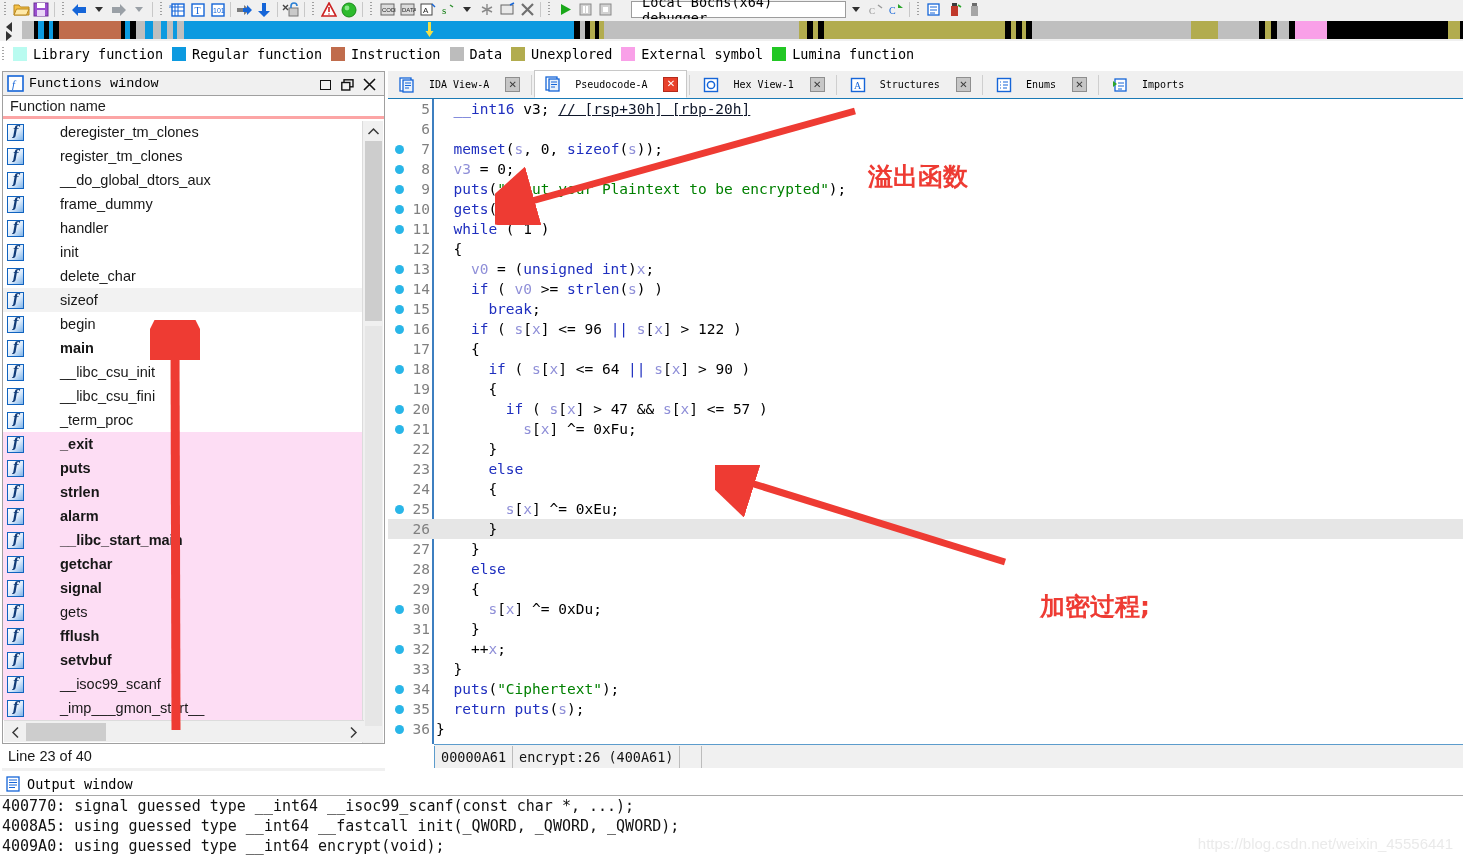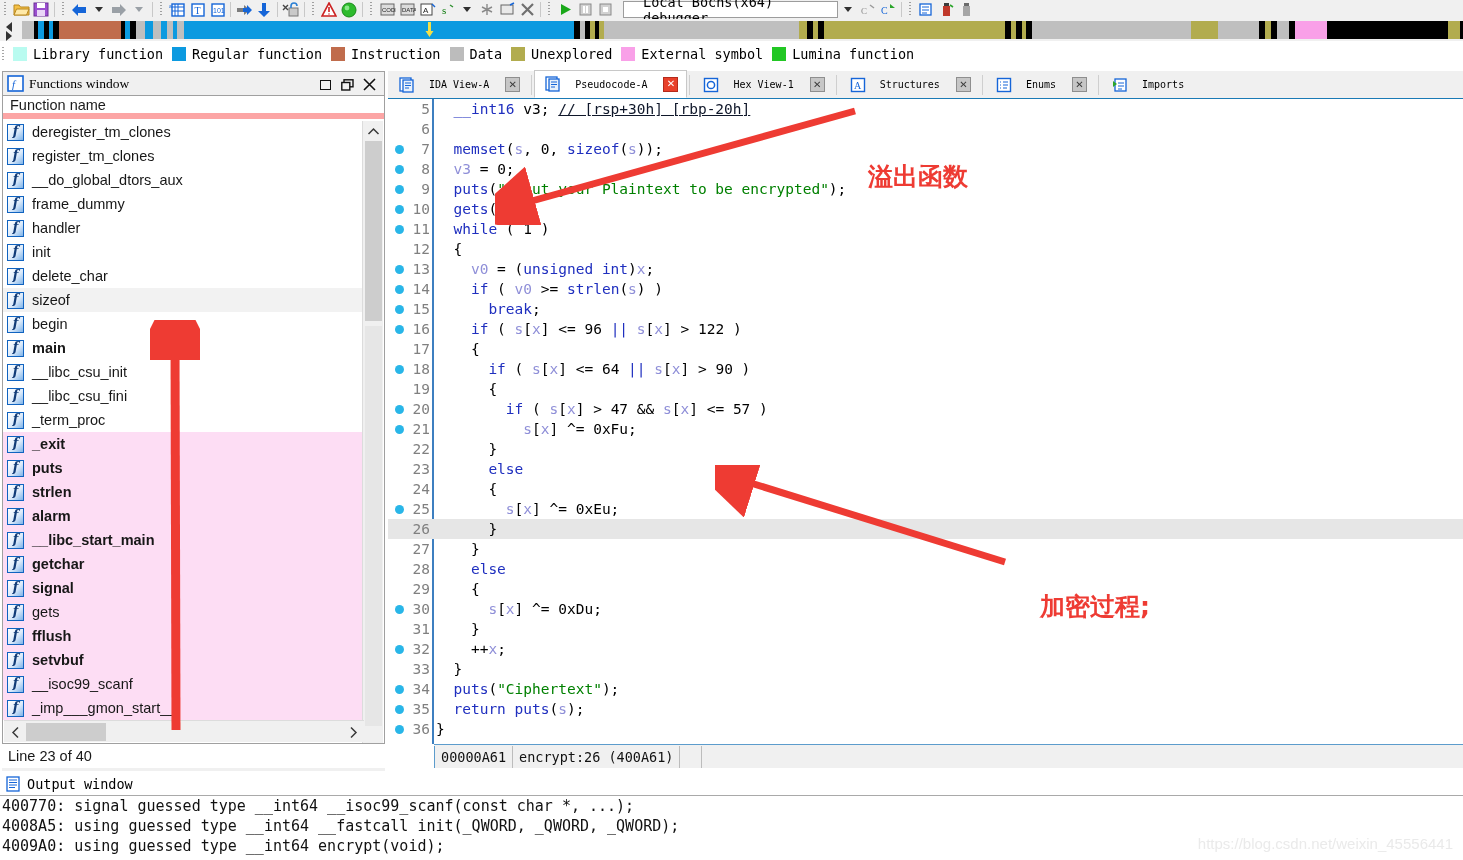--- a/index.html
+++ b/index.html
@@ -40,41 +40,41 @@
   .lg-item { display:flex; align-items:center; margin-right:9px; }
   .lg-sw { width:14px; height:14px; margin-right:6px; }
   .lg-tx { font-family:"DejaVu Sans Mono","Liberation Mono",monospace; font-size:13.5px; color:#000; }
 
   
   #funcwin { position:absolute; left:2px; top:71px; width:383px; height:700px;
     background:#f0f0f0; }
   #funchdr { position:absolute; left:0; top:0; width:383px; height:25px;
     background:#f0f0f0; border:1px solid #a0a0a0; display:flex; align-items:center; }
   .fw-ico { width:17px; height:17px; margin-left:4px; margin-right:5px; position:relative; }
-  #funchdr .ttl { font-family:Liberation Serif, serif;
+  #funchdr .ttl { font-family:Liberation Mono, monospace;
     font-size:13.5px; color:#000; }
   .winbtns { position:absolute; right:4px; top:0; height:25px; display:flex; align-items:center; }
   .winbtn { width:22px; height:22px; display:flex; align-items:center; justify-content:center;
     font-size:13px; color:#000; }
   .sq { width:11px; height:10px; border:1.6px solid #111; }
 
   #funcbody { position:absolute; left:0; top:25px; width:383px; height:648px;
     background:#ffffff; border:1px solid #a0a0a0; border-top:none; overflow:hidden; }
-  #colhdr { height:23px; background:#ffffff; border-bottom:6px solid #fca5a5;
+  #colhdr { height:23px; background:#ffffff; border-bottom:3px solid #fca5a5;
     display:flex; align-items:center; padding-left:7px;
     font-size:14.5px; color:#1b1b1b; }
   #funclist { position:absolute; left:0; top:24px; width:360px; }
   .frow { height:24px; display:flex; align-items:center; padding-left:4px; position:relative; }
   .fico { width:17px; height:17px; margin-right:8px; flex:none; position:relative; }
   .fico .ibox { position:absolute; inset:0; border:1.4px solid #1063c0;
     background:linear-gradient(135deg,#ffffff 0%,#dcebfb 55%,#7fb3e8 100%); }
   .fico .ifx { position:absolute; left:0; top:-1px; width:100%; text-align:center;
     font-family:"DejaVu Serif","Liberation Serif",serif; font-style:italic;
     font-size:13px; color:#123c78; font-weight:700; }
-  .fname { font-size:14.5px; color:#171717; letter-spacing:0px; }
+  .fname { font-size:14.5px; color:#171717; letter-spacing:0px;margin-left:28px; }
   .frow.sel { background:#f2f2f2; }
   .frow.imp { background:#fdddf4; }
   .fname.bold { font-weight:bold; }
 
   
   #fvs { position:absolute; right:1px; top:25px; width:21px; height:647px; background:#f0f0f0;
     border-left:1px solid #dcdcdc; }
   #fvs .ar { position:absolute; left:0; width:21px; height:20px; display:flex;
     align-items:center; justify-content:center; font-size:12px; color:#3a3a3a; }
   #fvs .thumb { position:absolute; left:2px; width:17px; background:#cdcdcd; }
@@ -308,21 +308,21 @@
         <rect x="8" y="4" width="2" height="7" fill="#fff"></rect>
       </svg>
   </div>
   <div class="tbtn">
     <svg width="15" height="15" viewBox="0 0 15 15">
         <rect x="2" y="2" width="11" height="11" fill="#d2d2d2" stroke="#8a8a8a"></rect>
         <rect x="5" y="5" width="5" height="5" fill="#fff"></rect>
       </svg>
   </div>
 
-  <div style="width:215px;height:17px;border:1px solid #9c9c9c;background:#fff;display:flex;align-items:center;padding-left:19px;margin-left:8px;">
+  <div style="width:215px;height:17px;border:1px solid #9c9c9c;background:#fff;display:flex;align-items:center;padding-left:10px;margin-left:16px;">
     <span style="font-family:'DejaVu Sans Mono','Liberation Mono',monospace;font-size:13.5px;color:#000;">Local Bochs(x64) debugger</span>
   </div>
   <div class="tbtn">
       <div class="tri-dn"></div>
     </div>
 
   <div class="tbtn">
     <svg width="17" height="15" viewBox="0 0 17 15">
         <text x="1" y="12" font-size="9" fill="#8a8a8a" font-family="serif">C</text>
         <path d="M10 3l4 3" stroke="#9a9a9a" stroke-width="1.4"></path>

